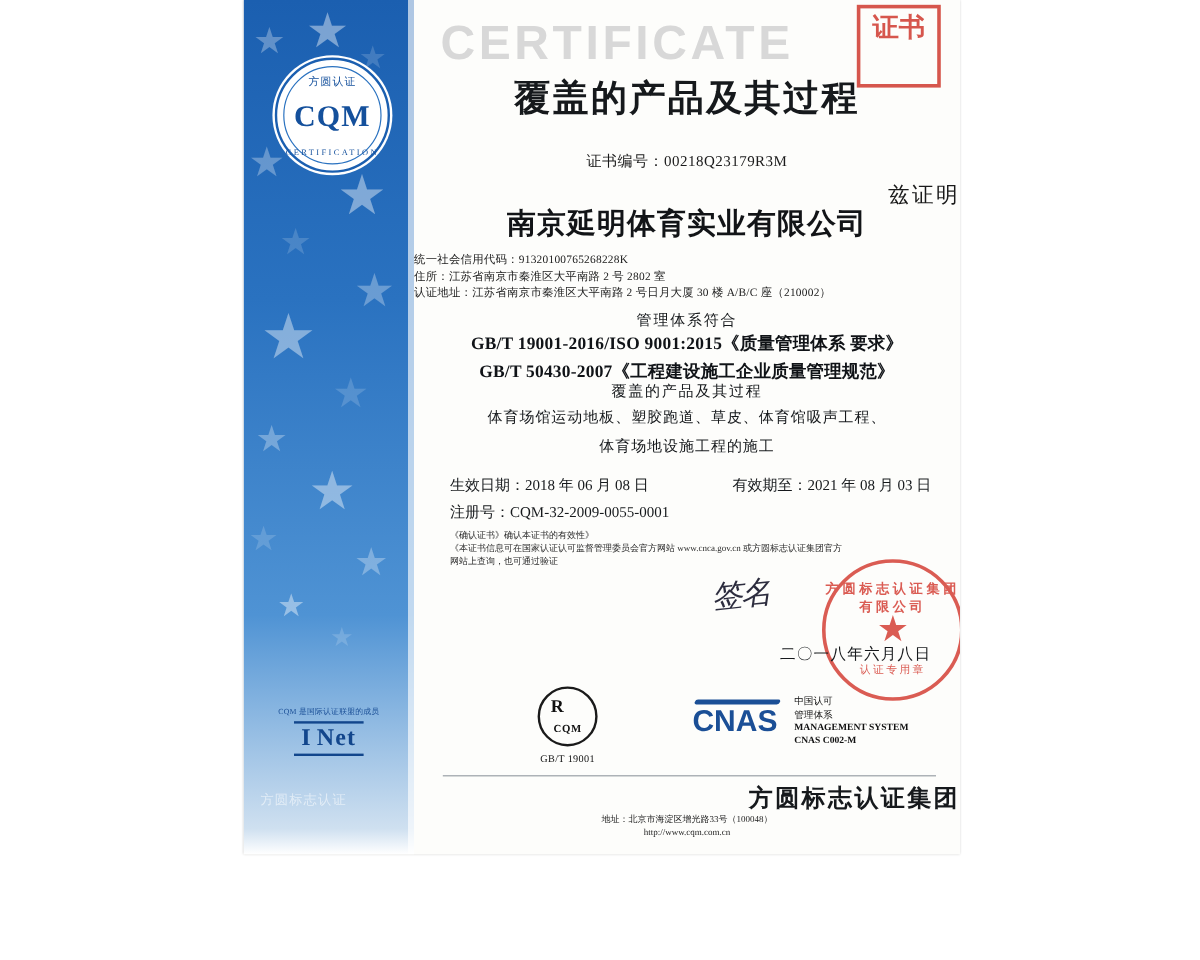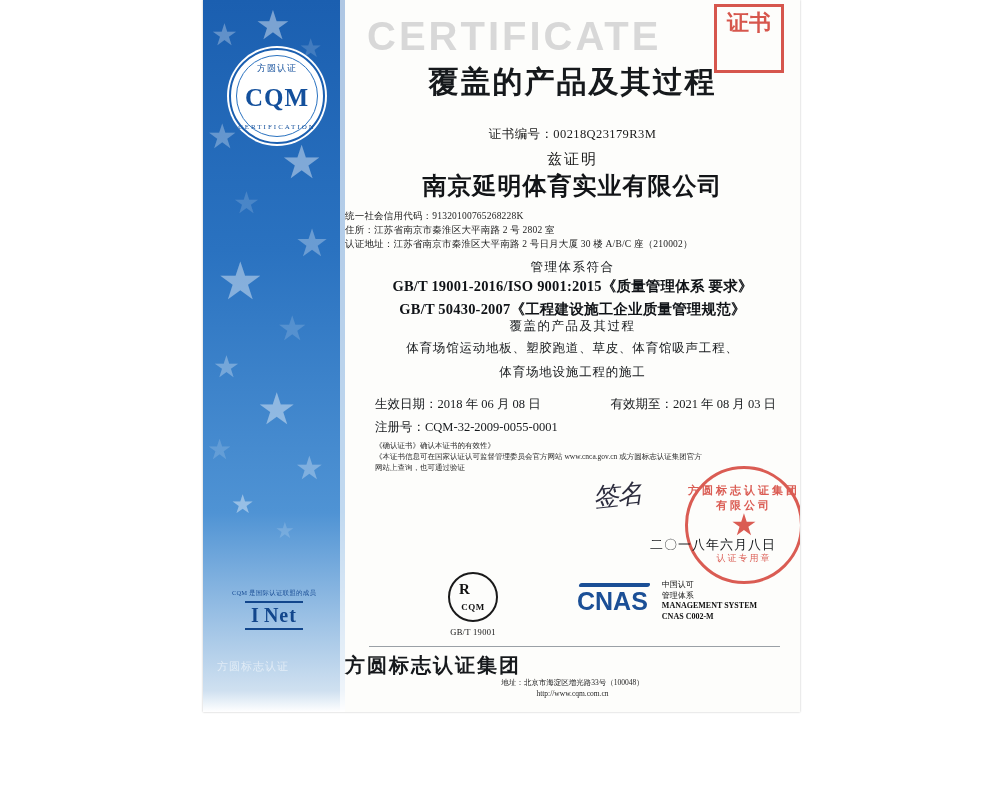--- a/index.html
+++ b/index.html
@@ -207,22 +207,22 @@
     text-align: center;
     font-size: 12.5px;
     color: #1a1a1a;
     letter-spacing: .4px;
   }
 
   .hereby {
     position: absolute;
     left: 0; right: 0;
     top: 150px;
-    text-align: center;
-    font-size: 15px;
+    text-align: right;
+    font-size: 18px;
     color: #1a1a1a;
     letter-spacing: 2px;
   }
 
   .company {
     position: absolute;
     left: 0; right: 0;
     top: 170px;
     text-align: center;
     font-family: "Liberation Sans", sans-serif;
@@ -451,21 +451,21 @@
     position: absolute;
     left: 24px;
     right: 20px;
     top: 646px;
     border-top: 1px solid #9aa0a6;
   }
   .footer-org {
     position: absolute;
     left: 0; right: 0;
     top: 652px;
-    text-align: left;
+    text-align: right;
     font-family: "Liberation Sans", sans-serif;
     font-weight: bold;
     font-size: 20px;
     letter-spacing: 2px;
     color: #16191c;
   }
   .footer-addr {
     position: absolute;
     left: 0; right: 0;
     top: 678px;

